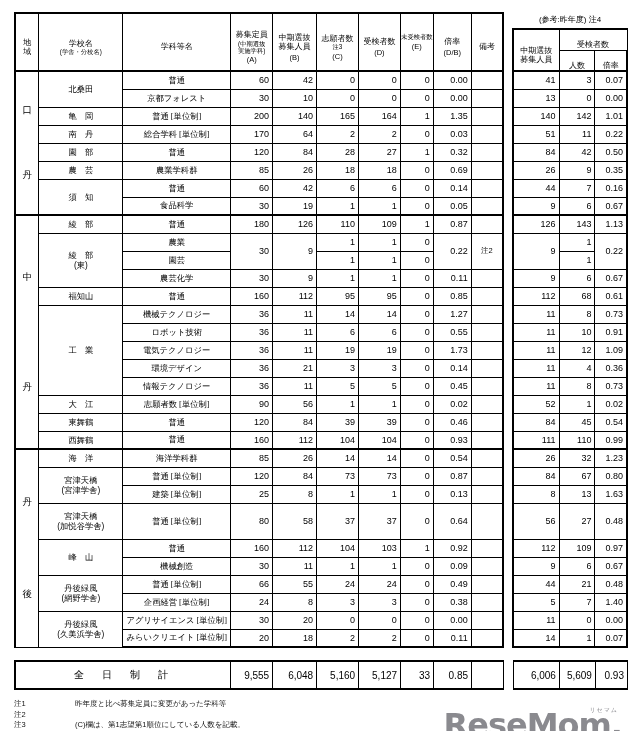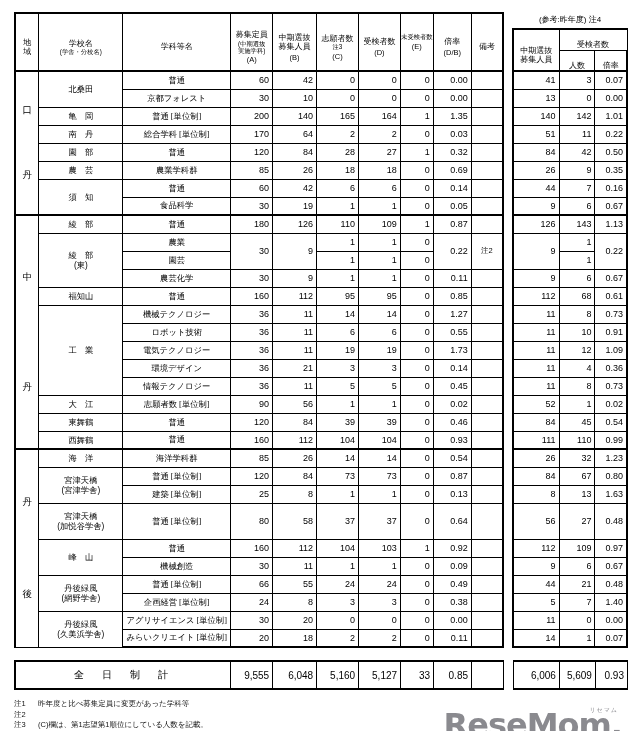--- a/index.html
+++ b/index.html
@@ -48,21 +48,21 @@
     display:flex;flex-direction:column;justify-content:space-around;align-items:center;font-size:9.5px;}
 
   
   table.ttl{margin-top:12px;}
   table.ttl td{border:1px solid #000;border-top:2px solid #000;border-bottom:2px solid #000;height:26px;font-size:10px;}
   table.ttl td.lbl{border-left:2px solid #000;text-align:center;letter-spacing:4px;font-size:10px;}
   table.ttl td.n,table.ttl td.pb,table.ttl td.pn,table.ttl td.pr{font-size:10px;}
 
   
   .footer{margin-top:9px;position:relative;}
-  .note{display:flex;font-size:7.5px;line-height:10.5px;color:#111;}
+  .note{display:flex;font-size:7.5px;line-height:10.5px;color:#111;gap:37px;}
   .note-no{width:24px;flex:none;}
   .note-text{white-space:nowrap;}
   .logo{position:absolute;right:6px;top:8px;text-align:right;color:#8a8a8f;}
   .logo-ruby{display:block;font-size:6px;letter-spacing:1px;text-align:right;margin-right:4px;line-height:6px;}
   .logo-text{display:block;font-size:32px;font-weight:bold;letter-spacing:-1px;line-height:24px;
     font-family:"DejaVu Sans","Liberation Sans",sans-serif;}
 </style>
 </head>
 <body>
 

